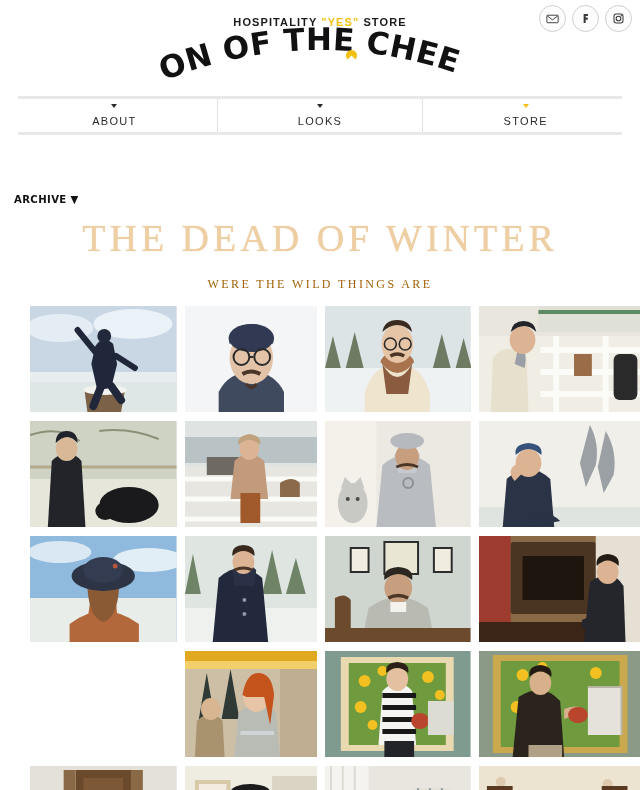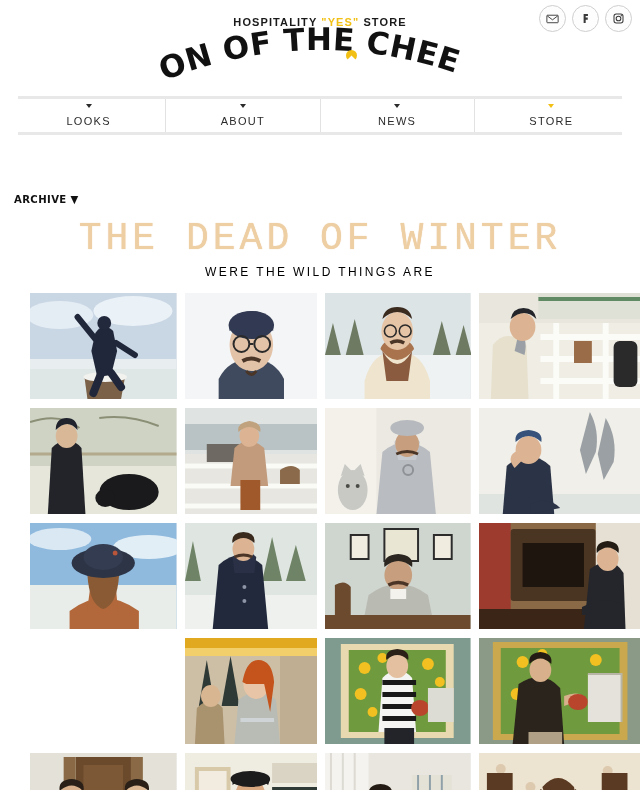--- a/index.html
+++ b/index.html
@@ -140,34 +140,34 @@
     transform-origin: left center;
     display: inline-block;
   }
 
   
   .title-block {
     text-align: center;
     padding-top: 6px;
   }
   .collection-title {
-    font-family: Liberation Mono, monospace;
+    font-family: Liberation Serif, serif;
     font-size: 38px;
     font-weight: normal;
     letter-spacing: 4px;
     color: #EECFA4;
     text-shadow: 0 0 1px #E8C49A;
     line-height: 1.15;
   }
   .collection-subtitle {
-    font-family: Liberation Sans, sans-serif;
+    font-family: Liberation Serif, serif;
     font-size: 12px;
     letter-spacing: 2.4px;
-    color: #000000;
-    margin-top: 4px;
+    color: #a16207;
+    margin-top: 16px;
   }
 
   
   .gallery {
     margin-top: 14px;
     padding-left: 30px;
   }
   .grid-row {
     display: flex;
     gap: 8px;
@@ -227,29 +227,25 @@
       <div class="cheese-dot"></div>
     </div>
   </div>
 </div>
 
 <div class="nav-rule-top"></div>
 
 <div class="nav">
   <div class="nav-item">
     <span class="nav-caret"></span>
-    <span>LOOKS</span>
+    <span>ABOUT</span>
   </div>
   <div class="nav-item">
     <span class="nav-caret"></span>
-    <span>ABOUT</span>
-  </div>
-  <div class="nav-item">
-    <span class="nav-caret"></span>
-    <span>NEWS</span>
+    <span>LOOKS</span>
   </div>
   <div class="nav-item active">
     <span class="nav-caret"></span>
     <span>STORE</span>
   </div>
 </div>
 
 <div class="nav-rule-bottom"></div>
 
 <div class="archive-bar">

